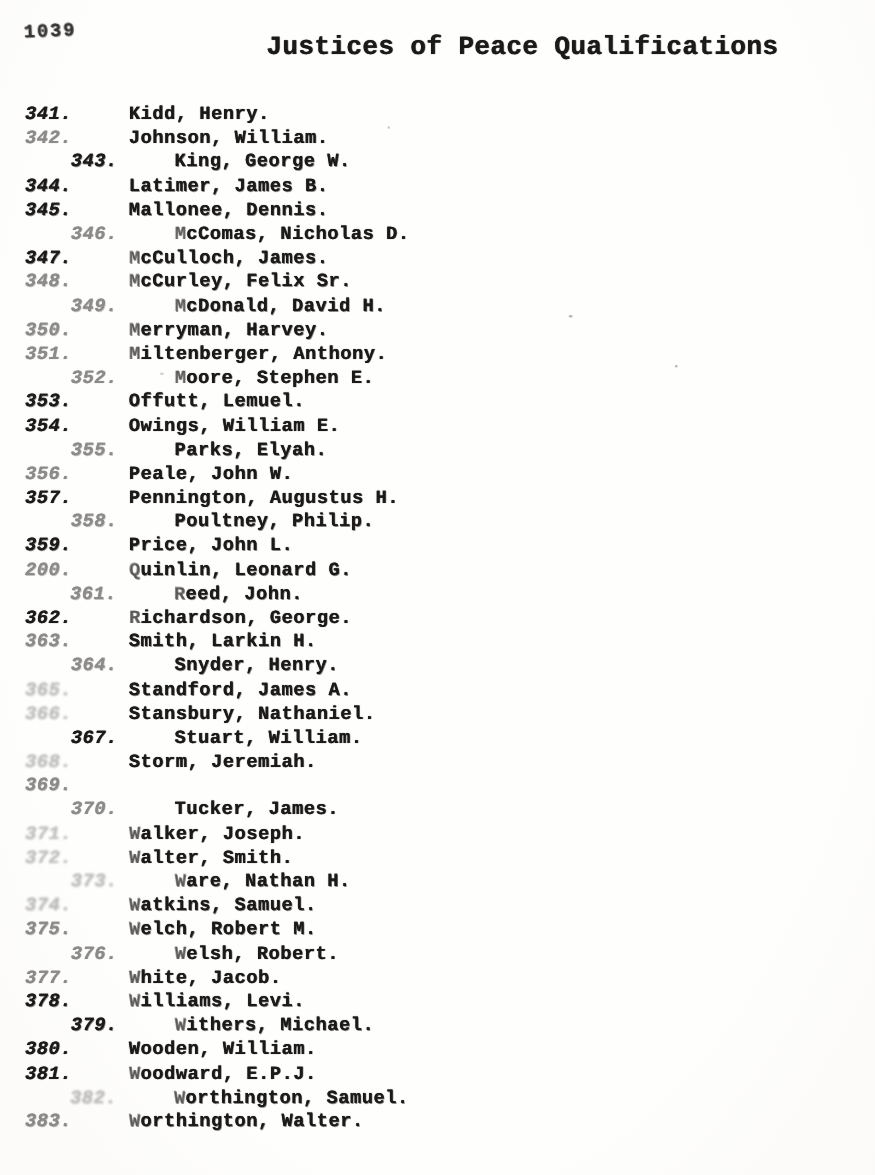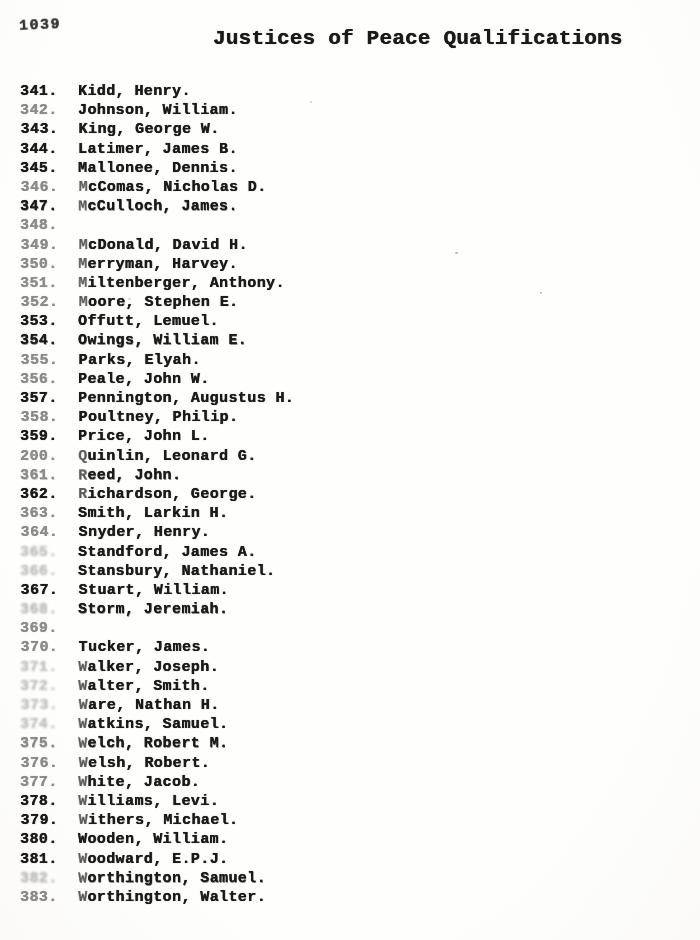--- a/index.html
+++ b/index.html
@@ -43,30 +43,32 @@
     top: 82px;
     width: 100%;
   }
   .row {
     display: flex;
     height: 19.2px;
     line-height: 19.2px;
     font-size: 15px;
     letter-spacing: 0.4px;
   }
-  .row:nth-child(3n) { transform: translateX(0.6px); }
+  .row:nth-child(3n) { transform: translateX(0.6px); padding-left: 36px; }
   .row:nth-child(7n) { transform: translateY(0.4px); align-items: center; }
   .num {
     display: block;
     width: 58px;
     margin-left: 20px;
     white-space: pre;
+    font-style: italic;
   }
   .name {
     display: block;
+    margin-left: 25px;
     white-space: pre;
   }
   
   .fade1 { opacity: 0.5; filter: blur(0.5px); }
   .fade2 { opacity: 0.28; filter: blur(0.9px); }
   .ffade::first-letter { color: rgba(28,26,24,0.28); }
   
   .speck {
     position: absolute;
     background: #6b6b6b;
@@ -111,20 +113,21 @@
       <div class="row">
         <span class="num ink fade1">346.</span>
         <span class="name ink ffade">McComas, Nicholas D.</span>
       </div>
       <div class="row">
         <span class="num ink">347.</span>
         <span class="name ink ffade">McCulloch, James.</span>
       </div>
       <div class="row">
         <span class="num ink fade1">348.</span>
+        <span class="name ink ffade">McCurley, Felix Sr.</span>
       </div>
       <div class="row">
         <span class="num ink fade1">349.</span>
         <span class="name ink ffade">McDonald, David H.</span>
       </div>
       <div class="row">
         <span class="num ink fade1">350.</span>
         <span class="name ink ffade">Merryman, Harvey.</span>
       </div>
       <div class="row">

